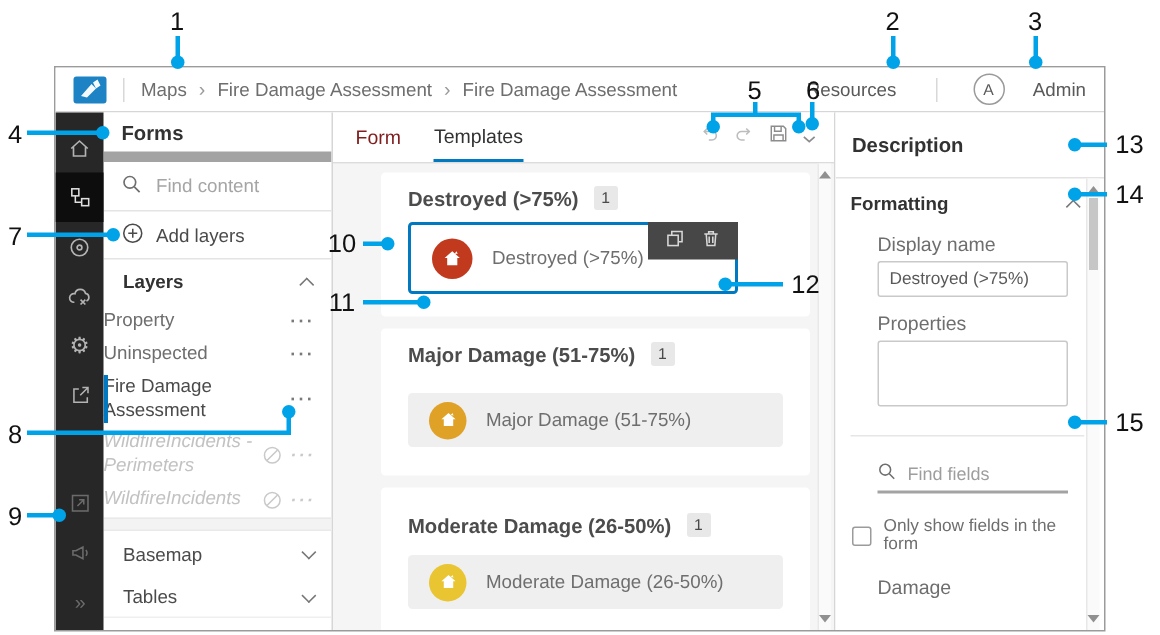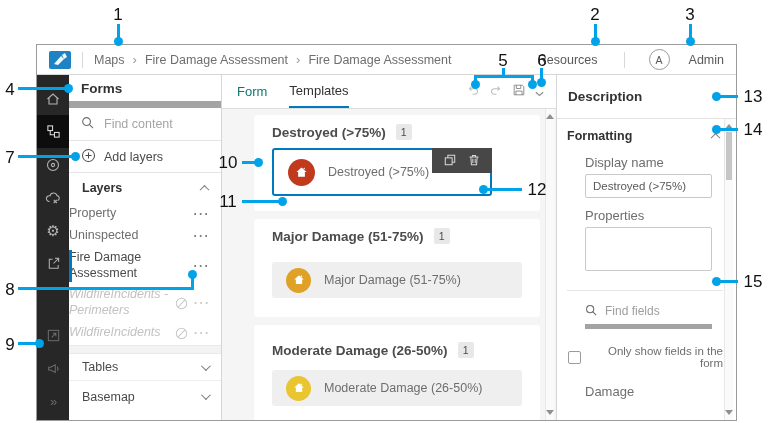--- a/index.html
+++ b/index.html
@@ -62,21 +62,21 @@
          padding:0 13px;color:#4a4a4a;font-size:12.5px;border-bottom:1px solid #efefef;}
   .chev{width:7px;height:7px;border-right:1.4px solid #767676;border-bottom:1.4px solid #767676;
         display:inline-block;flex:0 0 auto;}
   .chev.up{transform:rotate(-135deg) translate(-1px,-1px);}
   .chev.down{transform:rotate(45deg) translateY(-2px);}
 
   
   .center{width:335px;flex:0 0 auto;border-right:1px solid #d6d6d6;position:relative;background:#f5f5f5;}
   .tabbar{height:34px;background:#fff;border-bottom:1px solid #dcdcdc;display:flex;
           align-items:stretch;padding-left:15px;}
-  .tab{display:flex;align-items:center;font-size:13px;color:#0f766e;margin-right:22px;cursor:default;}
+  .tab{display:flex;align-items:center;font-size:13px;color:#7f1d1d;margin-right:22px;cursor:default;}
   .tab.active{color:#323232;border-bottom:2px solid #0079c1;font-weight:400;}
   .tb-icons{margin-left:auto;display:flex;align-items:center;gap:9px;padding-right:12px;color:#8c8c8c;}
   .tb-icons .dim{color:#bdbdbd;}
   .center-content{position:absolute;left:0;right:12px;top:34px;bottom:0;overflow:hidden;}
   .group{margin-left:32px;width:286px;background:#fff;border-radius:3px;padding:0 18px;}
   .g1{margin-top:6px;height:96px;}
   .g2{margin-top:8px;height:98px;}
   .g3{margin-top:8px;height:120px;}
   .group-head{display:flex;align-items:center;gap:10px;padding-top:8px;height:26px;
           font-size:13.5px;font-weight:700;color:#4c4c4c;}
@@ -110,24 +110,24 @@
   .props-body{position:absolute;top:44px;left:0;right:13px;bottom:0;padding-left:10px;overflow:hidden;}
   .sec-head{display:flex;align-items:center;justify-content:space-between;height:24px;margin-top:5px;
        font-weight:700;font-size:12.5px;color:#323232;padding-right:4px;}
   .flabel{margin-left:18px;margin-top:7px;font-size:13px;color:#6e6e6e;}
   .finput{margin-left:18px;margin-top:4px;width:127px;height:24px;border:1px solid #c9c9c9;
        border-radius:2px;font-size:11.5px;color:#595959;padding:0 7px;outline:none;
        font-family:"Liberation Sans",sans-serif;background:#fff;}
   .ftext{margin-left:18px;margin-top:4px;width:127px;height:44px;border:1px solid #c9c9c9;
        border-radius:2px;resize:none;outline:none;font-family:"Liberation Sans",sans-serif;}
   .pdiv{margin-top:16px;border-top:1px solid #e6e6e6;}
-  .ffind{margin-left:18px;margin-top:13px;width:127px;height:25px;display:flex;
-       gap:8px;color:#9e9e9e;border-bottom:5px solid #a3a3a3;}
+  .ffind{margin-left:18px;margin-top:13px;width:127px;height:25px;display:flex;align-items:center;
+       gap:8px;color:#9e9e9e;border-bottom:2px solid #a3a3a3;}
   .fcheck{margin-left:1px;margin-top:16px;display:flex;align-items:center;gap:8px;color:#6e6e6e;
-       font-size:11.5px;text-align:right;}
+       font-size:11.5px;}
   .box{width:13px;height:13px;border:1px solid #9b9b9b;border-radius:2px;background:#fff;flex:0 0 auto;}
   .ann-label{position:absolute;z-index:41;font-size:17px;color:#111;text-align:center;}
   .aline{position:absolute;background:#00a2e8;z-index:40;}
   .adot{position:absolute;width:9px;height:9px;border-radius:50%;background:#00a2e8;z-index:41;}
 </style>
 </head>
 <body>
 
 <div class="app">
 
@@ -270,26 +270,26 @@
         <span class="layer-name">WildfireIncidents</span>
         <span class="noicon">
             <svg width="13" height="13" viewBox="0 0 14 14" fill="none" stroke="#c9c9c9" stroke-width="1.1">
               <circle cx="7" cy="7" r="5.6"></circle>
               <path d="M3.2 10.8 10.8 3.2"></path>
             </svg>
           </span>
         <span class="dots">···</span>
       </div>
       <div class="band"></div>
+      <div class="fp-foot" style="height:31px;border-bottom:none;">
+        <span>Basemap</span>
+        <span class="chev down"></span>
+      </div>
       <div class="fp-foot">
         <span>Tables</span>
-        <span class="chev down"></span>
-      </div>
-      <div class="fp-foot" style="height:31px;border-bottom:none;">
-        <span>Basemap</span>
         <span class="chev down"></span>
       </div>
     </div>
 
     <div class="center">
       <div class="tabbar">
         <div class="tab">Form</div>
         <div class="tab active">Templates</div>
         <div class="tb-icons">
           <span class="dim"><svg width="14" height="14" viewBox="0 0 16 16" fill="none" stroke="currentColor" stroke-width="1.2">

